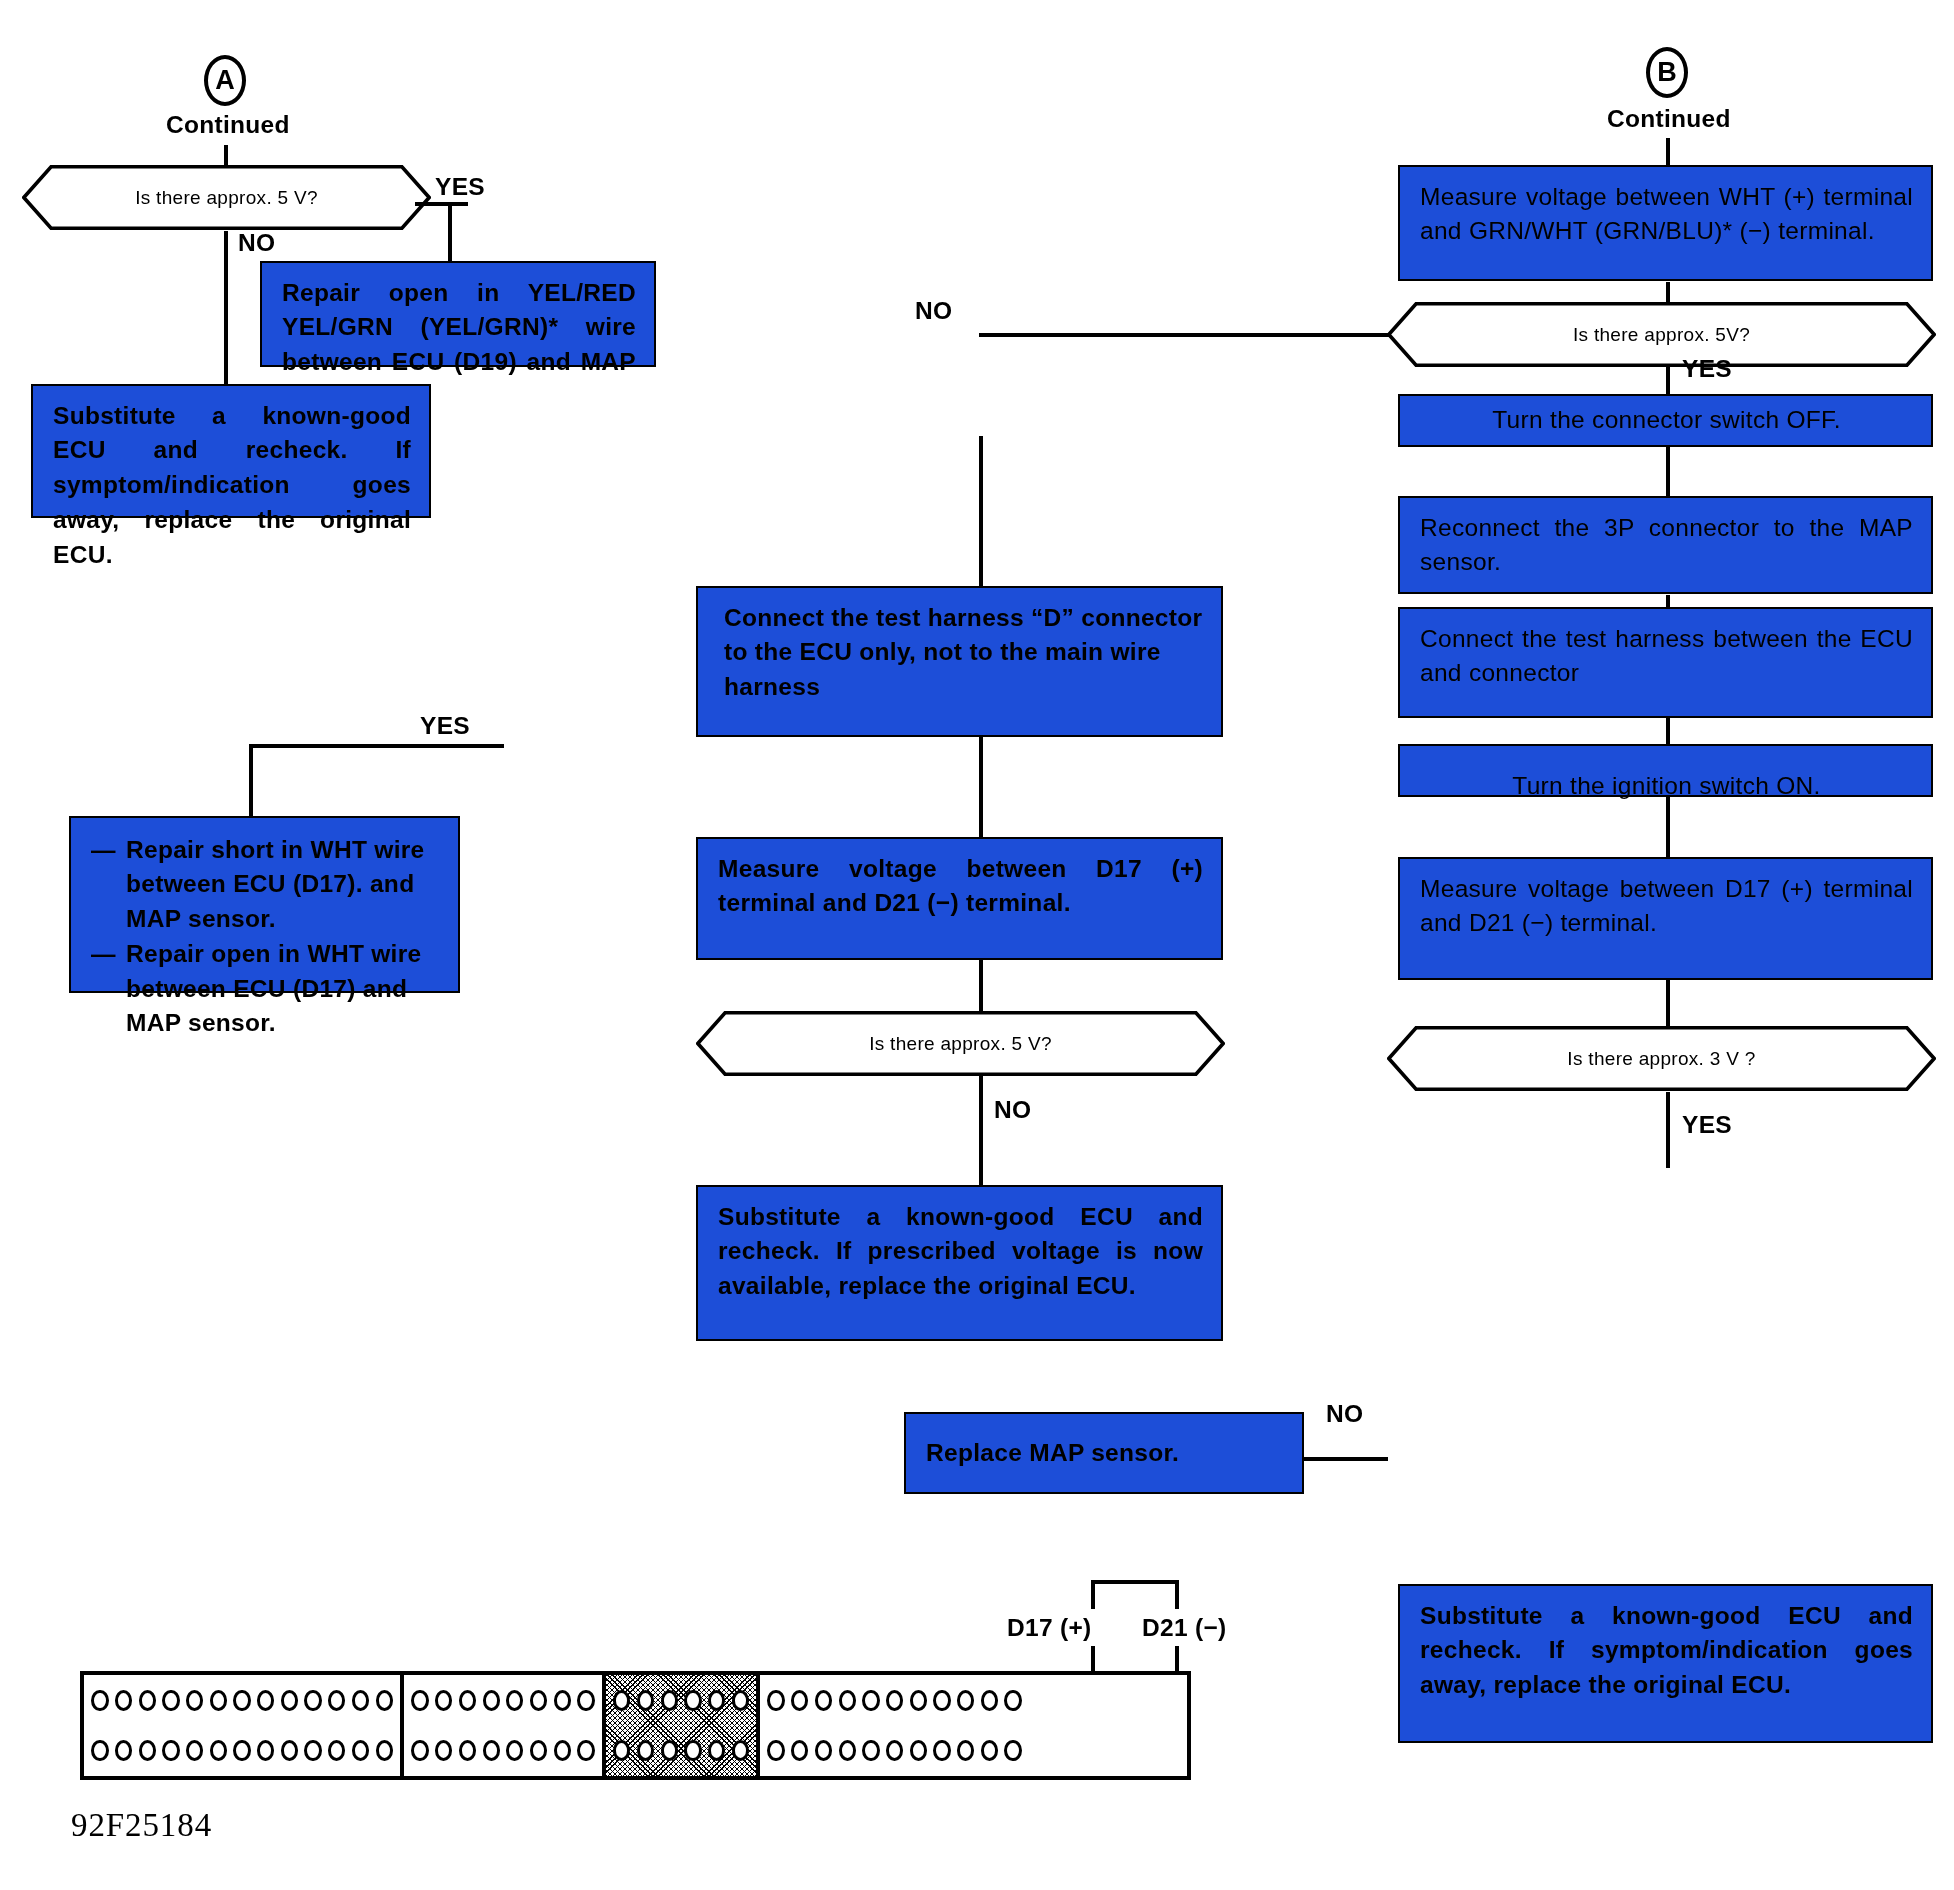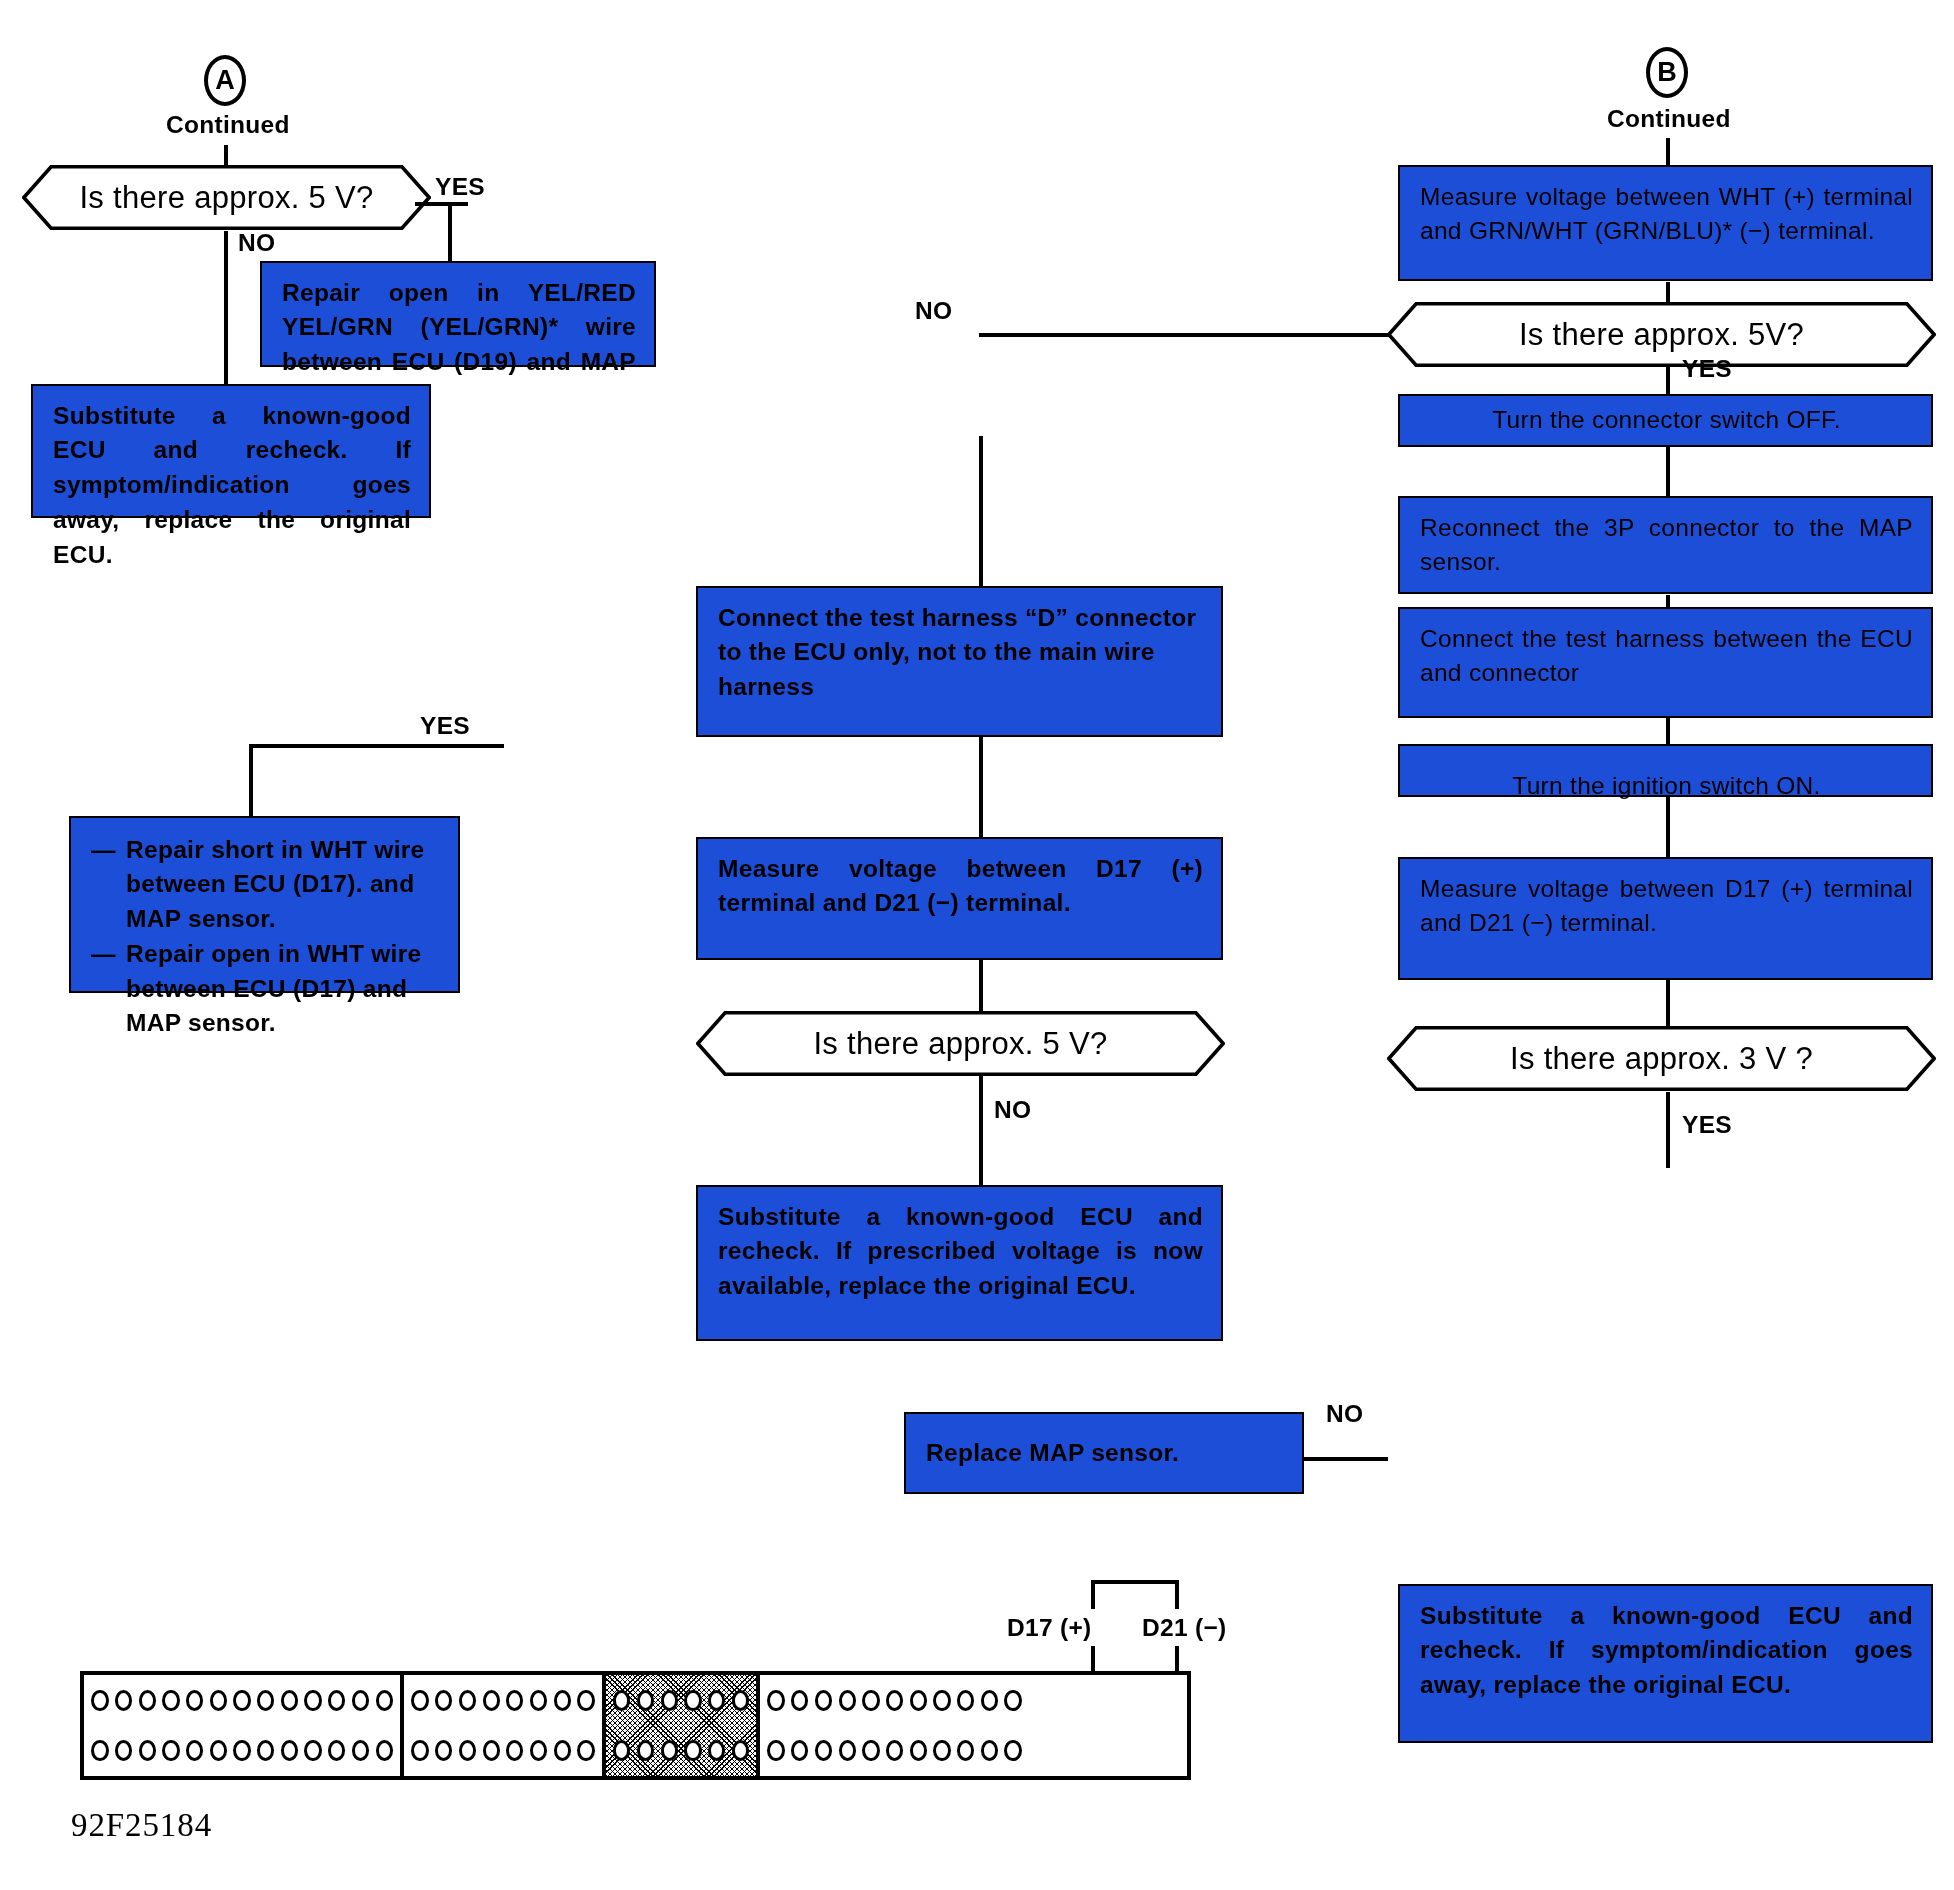--- a/index.html
+++ b/index.html
@@ -45,21 +45,21 @@
     position: absolute;
     box-sizing: border-box;
   }
   .hex svg { display: block; width: 100%; height: 100%; }
   .hex .hex-label {
     position: absolute;
     inset: 0;
     display: flex;
     align-items: center;
     justify-content: center;
-    font-size: 31px;
+    font-size: 19px;
     color: #000;
     letter-spacing: 0.3px;
   }
 
   
   .circ {
     position: absolute;
     width: 42px;
     height: 51px;
     border: 4.5px solid #000;
@@ -183,21 +183,21 @@
       </div>
     </div>
   </div>
 
   <div class="lbl bold" style="left:420px; top:712px;">YES</div>
   <div class="ln h thick" style="left:249px; top:744px; width:255px;"></div>
   <div class="ln v thick" style="left:249px; top:744px; height:73px;"></div>
 
   <div class="ln v thick" style="left:979px; top:436px; height:155px;"></div>
 
-  <div class="box bold" style="left:696px; top:586px; width:527px; height:151px;">
+  <div class="box bold" style="left:696px; top:586px; width:527px; height:151px;padding-left:6px;">
     <div class="box-inner">Connect the test harness “D” connector to the ECU only, not to the main wire harness</div>
   </div>
   <div class="ln v thick" style="left:979px; top:737px; height:100px;"></div>
 
   <div class="box bold" style="left:696px; top:837px; width:527px; height:123px;">
     <div class="box-inner just">Measure voltage between D17 (+) terminal and D21 (−) terminal.</div>
   </div>
   <div class="ln v thick" style="left:979px; top:960px; height:56px;"></div>
 
   <div class="hex" style="left:696px; top:1011px; width:529px; height:65px;">

